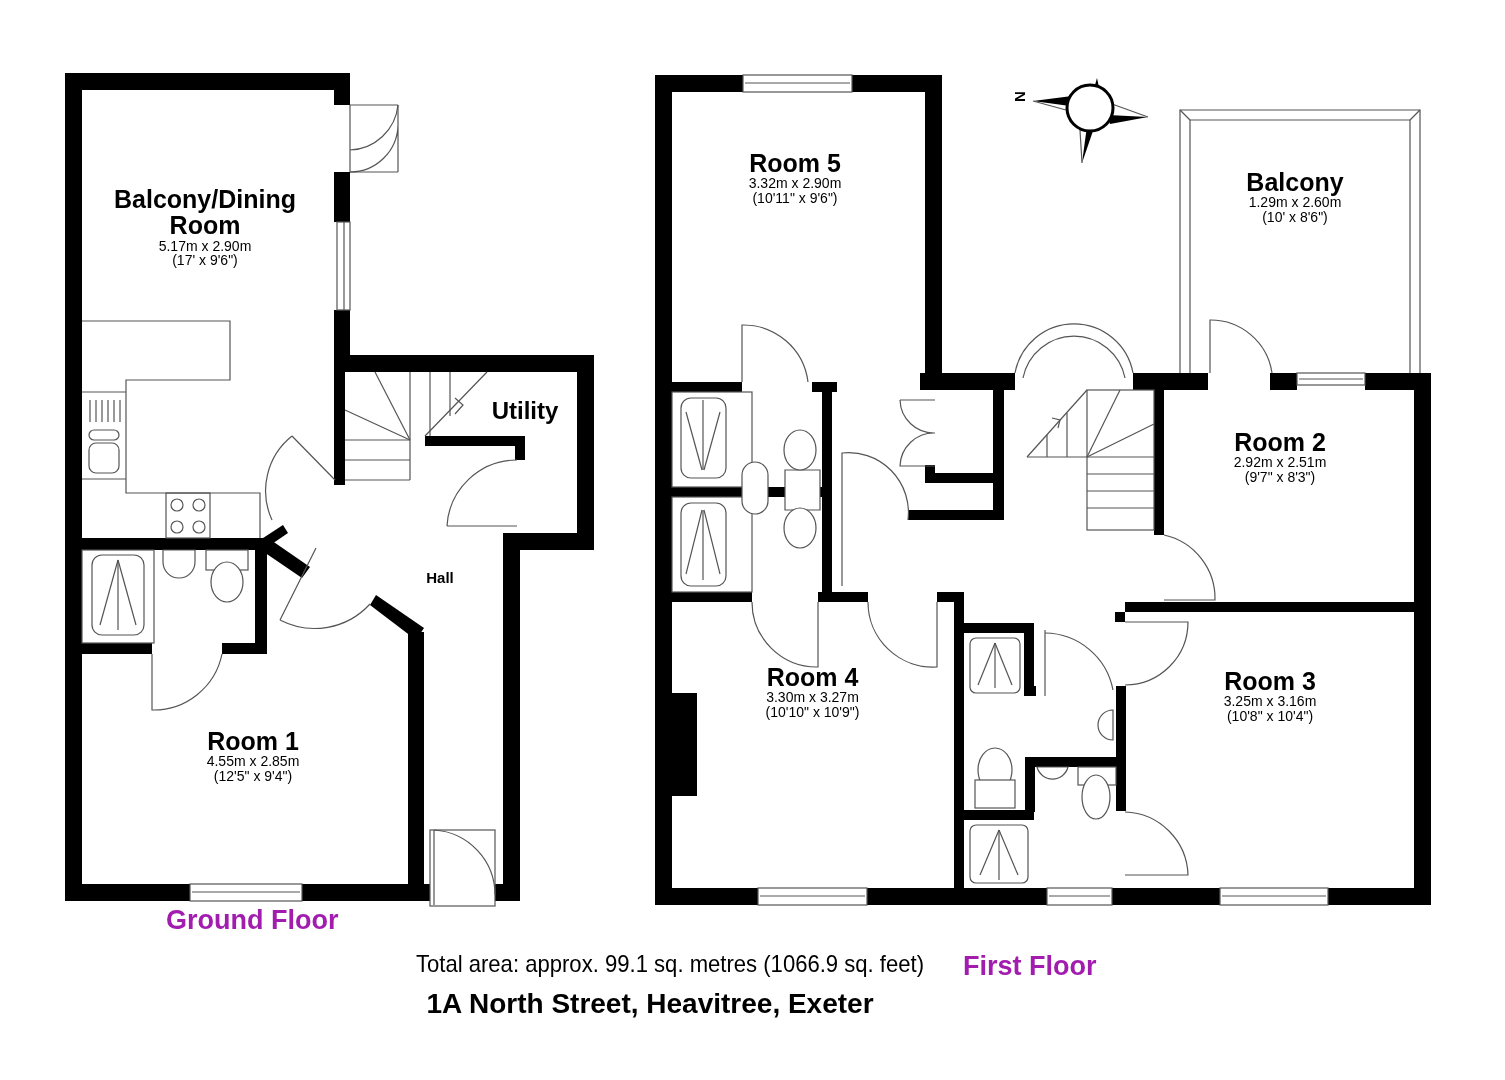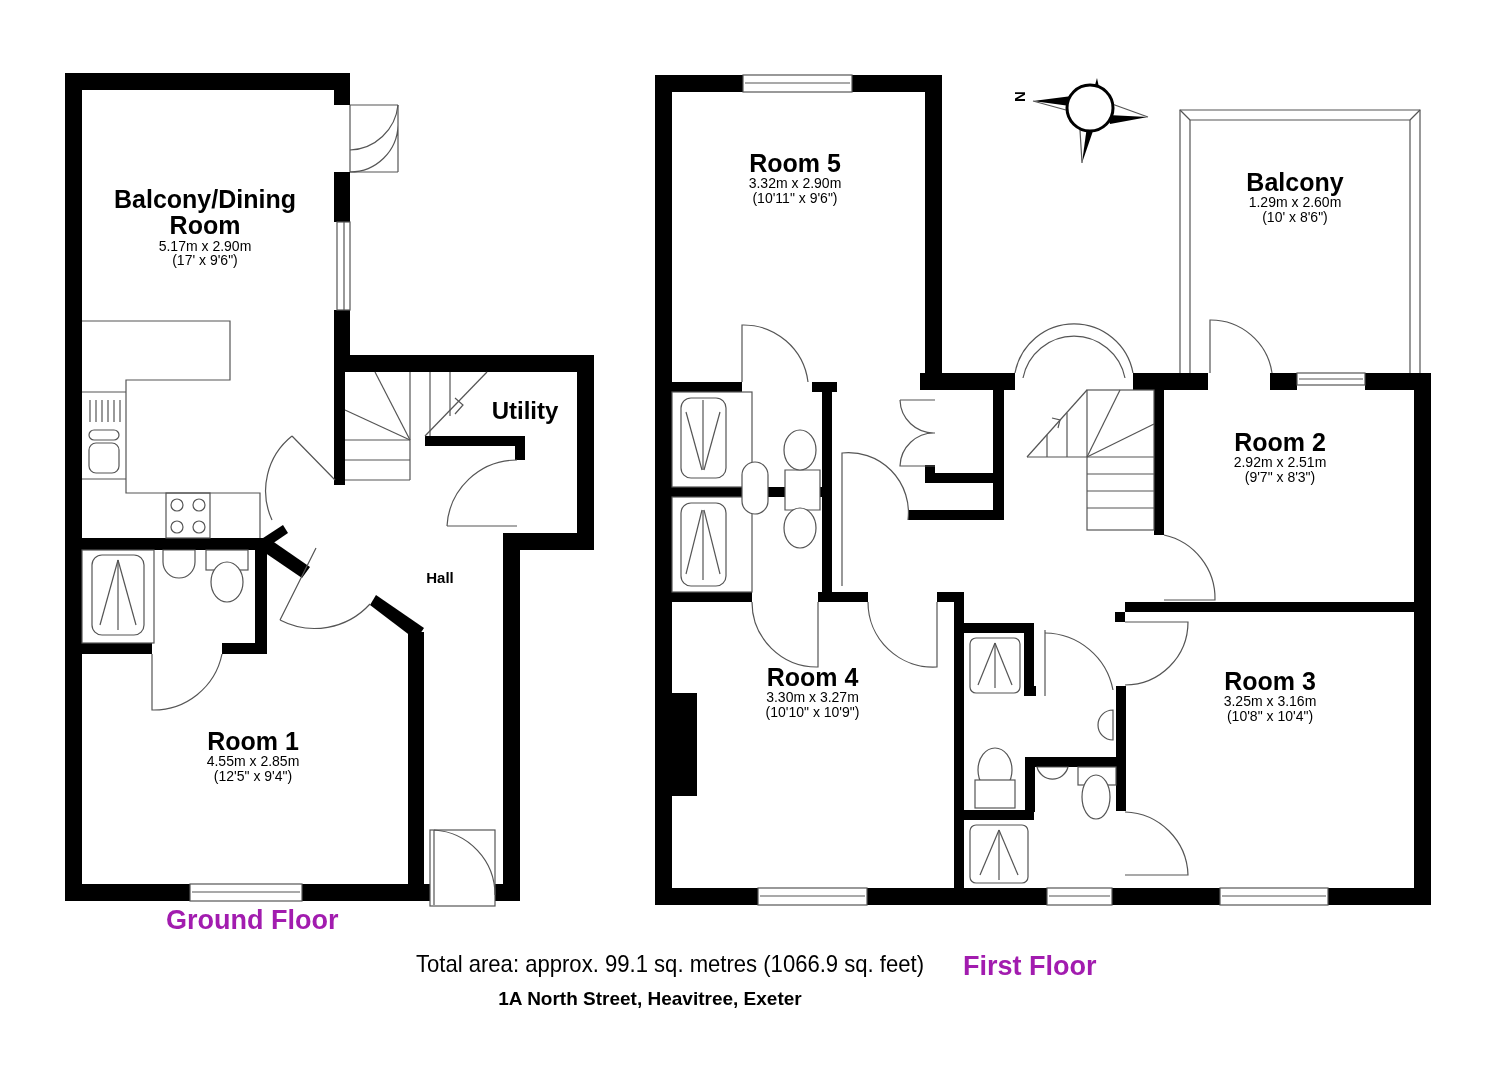--- a/index.html
+++ b/index.html
@@ -7,21 +7,21 @@
   svg.plan { position:absolute; left:0; top:0; }
   .wall { fill:#000; }
   .thin { fill:none; stroke:#555; stroke-width:1.2; }
   .fx { fill:#fff; stroke:#555; stroke-width:1.2; }
   .lbl { position:absolute; text-align:center; color:#000; line-height:1.05; }
   .lbl .name { font-weight:bold; font-size:25px; display:block; }
   .lbl .dim { font-size:14px; display:block; }
   .floor-title { position:absolute; font-weight:bold; font-size:27px; color:#a21caf; }
   .footer { position:absolute; left:0; width:1340px; text-align:center; }
   .footer .area { position:absolute; top:950px; left:0; width:1340px; font-size:24px; font-family:"Liberation Sans", sans-serif; transform:scaleX(0.92); transform-origin:center; }
-  .footer .addr { position:absolute; top:988px; left:0; width:1300px; font-size:19px; font-weight:bold; }
+  .footer .addr { position:absolute; top:988px; left:0; width:1300px; font-size:28px; font-weight:bold; }
   .compass-n { position:absolute; left:1014px; top:88px; font-size:15px; font-weight:bold; transform:rotate(-90deg); }
 </style>
 </head>
 <body>
 
 <svg class="plan" width="1505" height="1080" viewBox="0 0 1505 1080">
 
   <g>
 
     <rect class="wall" x="65" y="73" width="17" height="827"></rect>

